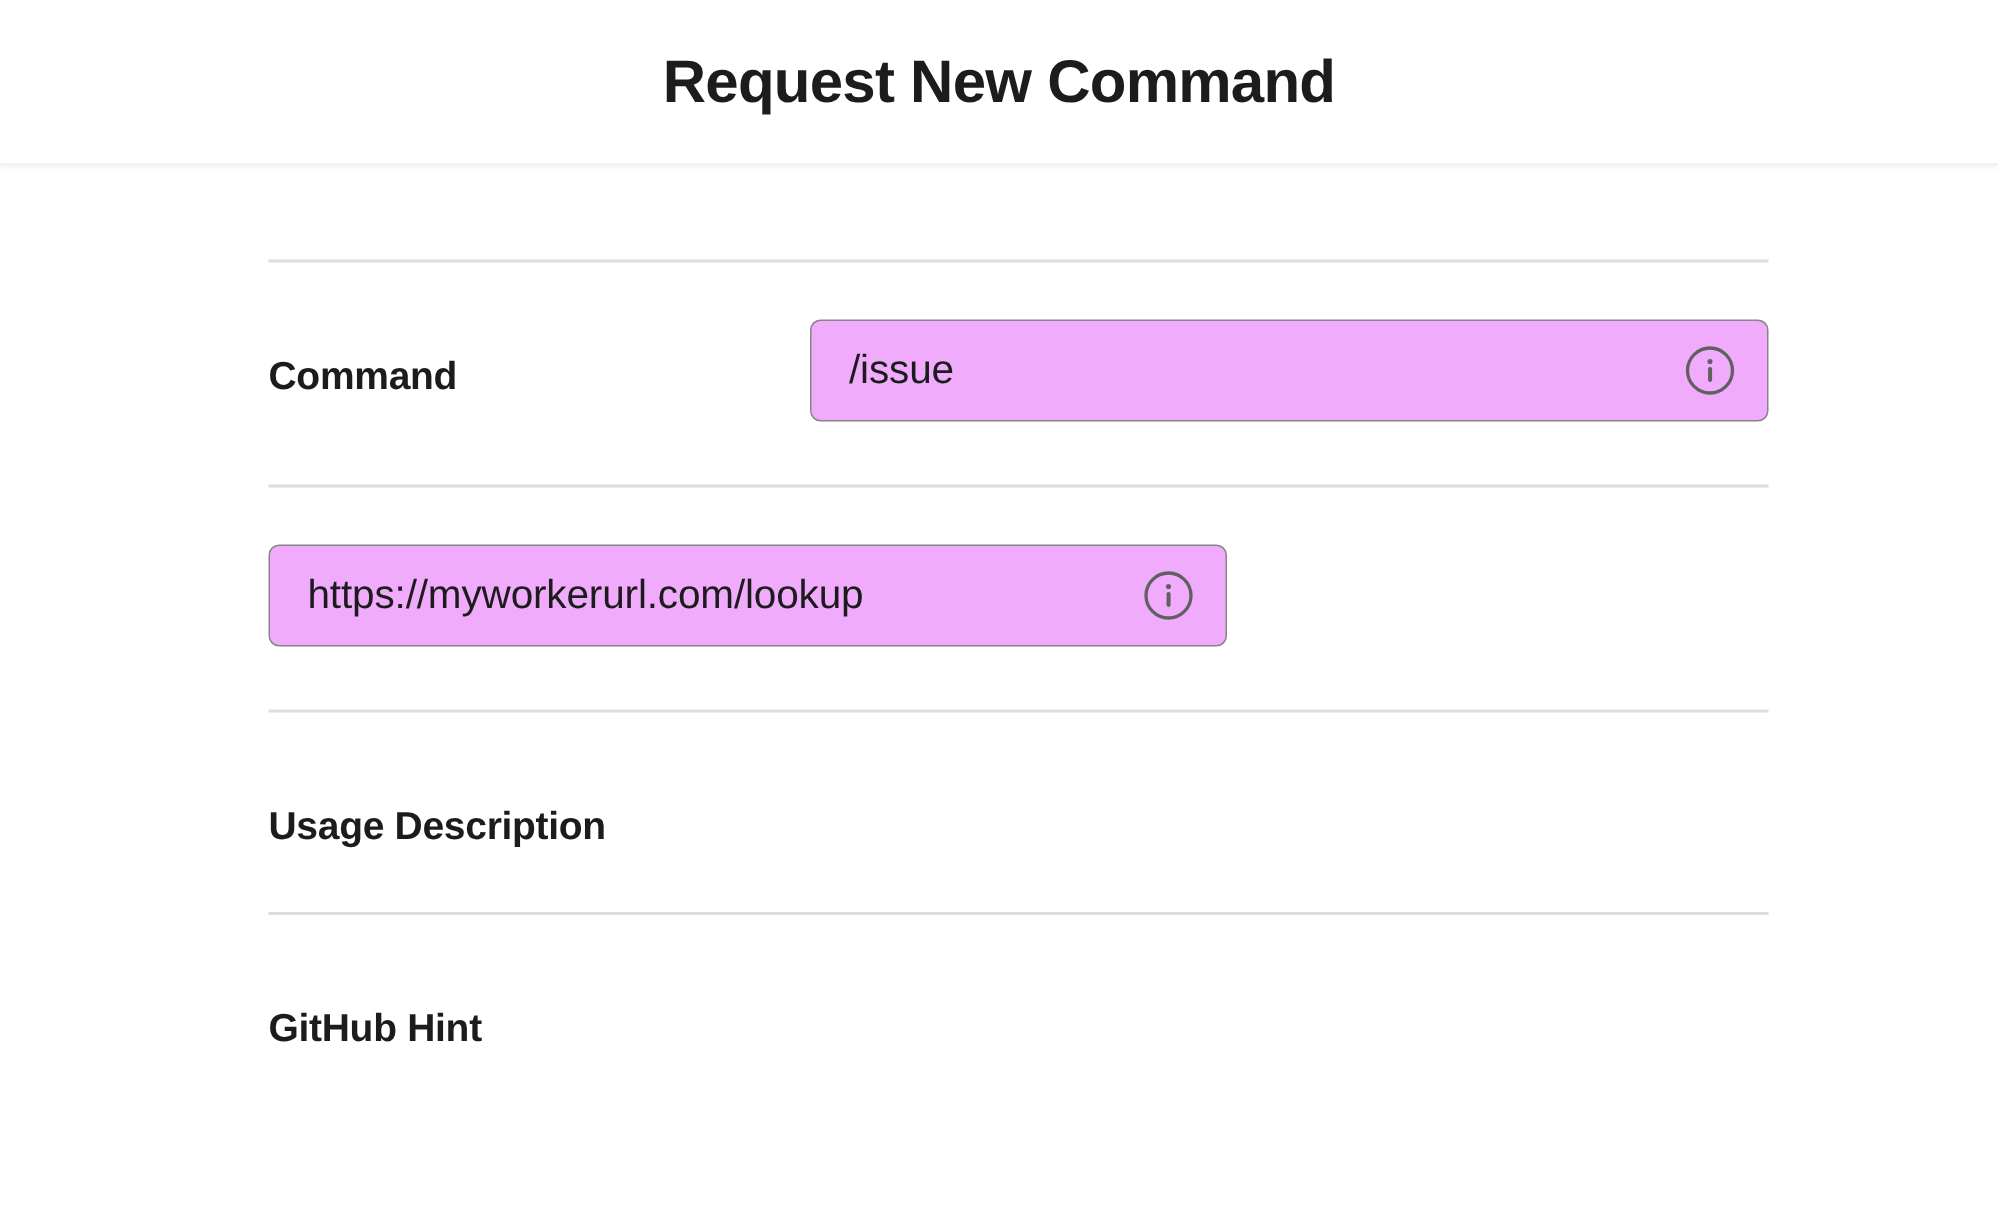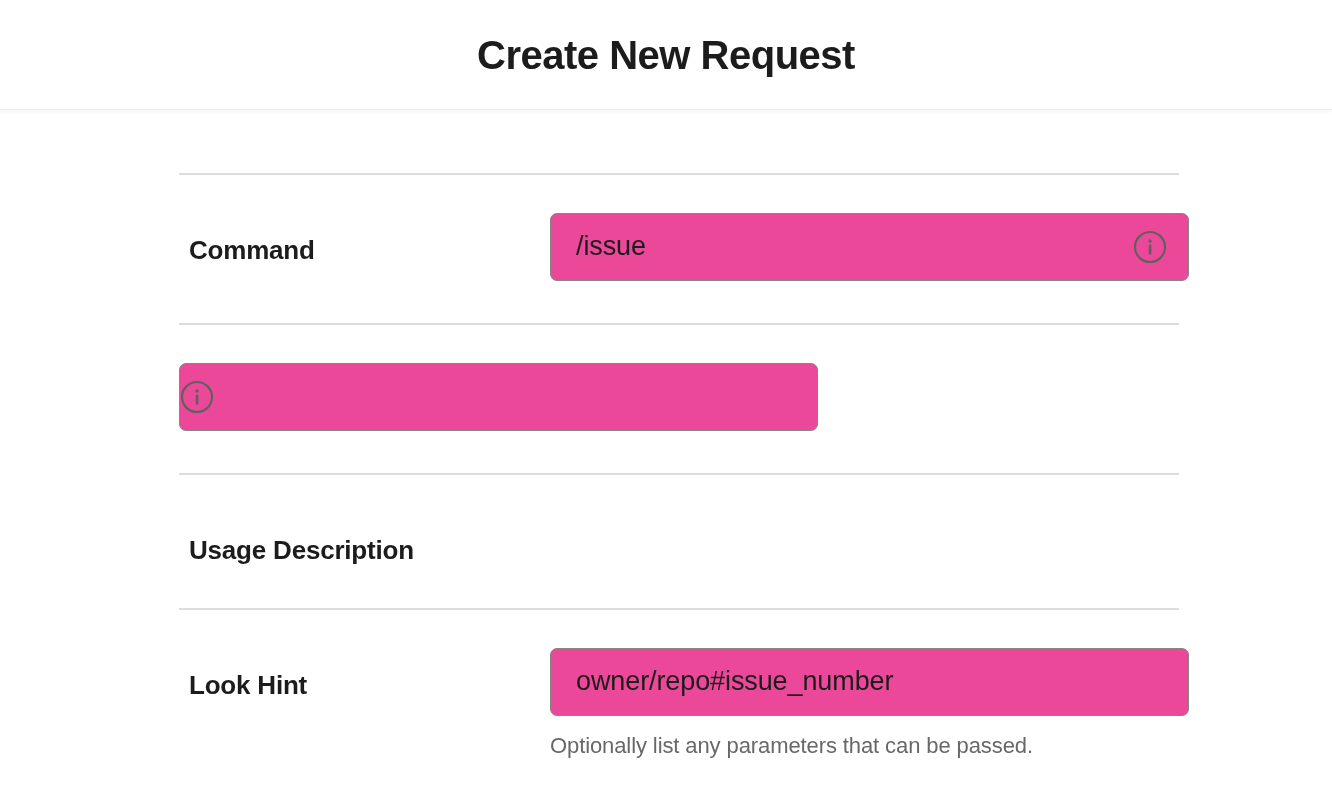--- a/index.html
+++ b/index.html
@@ -71,21 +71,20 @@
   .field-row {
     display: flex;
     align-items: flex-start;
     width: 1000px;
   }
 
   .field-label-cell {
     width: 361px;       
     flex: 0 0 361px;
     padding-top: 22px;
-    margin-left: 10px;
   }
 
   .field-label {
     font-size: 26px;
     font-weight: 700;
     color: #1d1c1d;
     letter-spacing: -0.2px;
     white-space: nowrap;
   }
 
@@ -93,21 +92,21 @@
     flex: 1 1 auto;
     width: 639px;
   }
 
   .text-input {
     position: relative;
     width: 639px;
     height: 68px;
     border: 1.5px solid #868686;
     border-radius: 7px;
-    background: #ec4899;
+    background: #f0abfc;
     display: flex;
     align-items: center;
   }
 
   .input-value {
     flex: 1 1 auto;
     padding-left: 25px;
     padding-right: 12px;
     font-size: 27px;
     font-weight: 400;
@@ -140,21 +139,21 @@
   .sp-before-field { height: 38px; }   
   .sp-after-field  { height: 42px; }   
   .sp-hint         { height: 17px; }   
 </style>
 </head>
 <body>
 
 <div id="app">
 
   <div class="modal-header">
-    <h1 class="modal-title">Create New Request</h1>
+    <h1 class="modal-title">Request New Command</h1>
   </div>
 
   <div class="modal-body">
     <div class="form-area">
 
       <div class="divider"></div>
       <div class="sp-before-field"></div>
       <div class="field-row">
         <div class="field-label-cell">
           <div class="field-label">Command</div>
@@ -172,20 +171,21 @@
           </div>
         </div>
       </div>
       <div class="sp-after-field"></div>
 
       <div class="divider"></div>
       <div class="sp-before-field"></div>
       <div class="field-row">
         <div class="field-control-cell">
           <div class="text-input">
+            <div class="input-value">https://myworkerurl.com/lookup</div>
             <span class="info-icon">
               <svg width="34" height="34" viewBox="0 0 34 34">
                 <circle cx="17" cy="17" r="15" fill="none" stroke="#616061" stroke-width="2.2"></circle>
                 <circle cx="17" cy="11" r="1.7" fill="#616061"></circle>
                 <rect x="15.7" y="14.6" width="2.7" height="10" rx="1.2" fill="#616061"></rect>
               </svg>
             </span>
           </div>
         </div>
       </div>
@@ -197,26 +197,19 @@
         <div class="field-label-cell">
           <div class="field-label">Usage Description</div>
         </div>
       </div>
       <div class="sp-after-field"></div>
 
       <div class="divider"></div>
       <div class="sp-before-field"></div>
       <div class="field-row">
         <div class="field-label-cell">
-          <div class="field-label">Look Hint</div>
-        </div>
-        <div class="field-control-cell">
-          <div class="text-input">
-            <div class="input-value">owner/repo#issue_number</div>
-          </div>
-          <div class="sp-hint"></div>
-          <div class="helper-text">Optionally list any parameters that can be passed.</div>
+          <div class="field-label">GitHub Hint</div>
         </div>
       </div>
 
     </div>
   </div>
 </div>
 
 </body></html>

